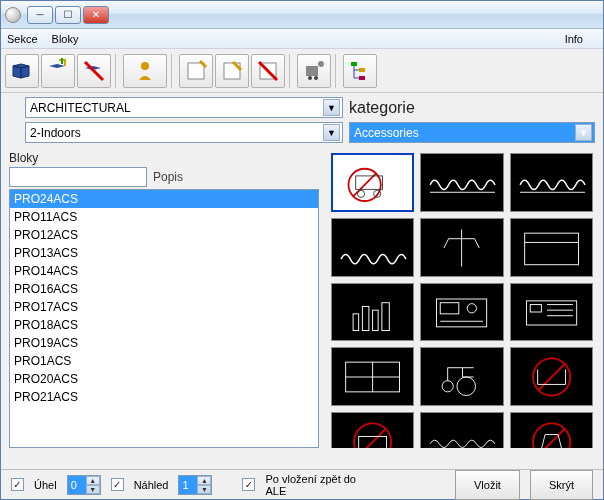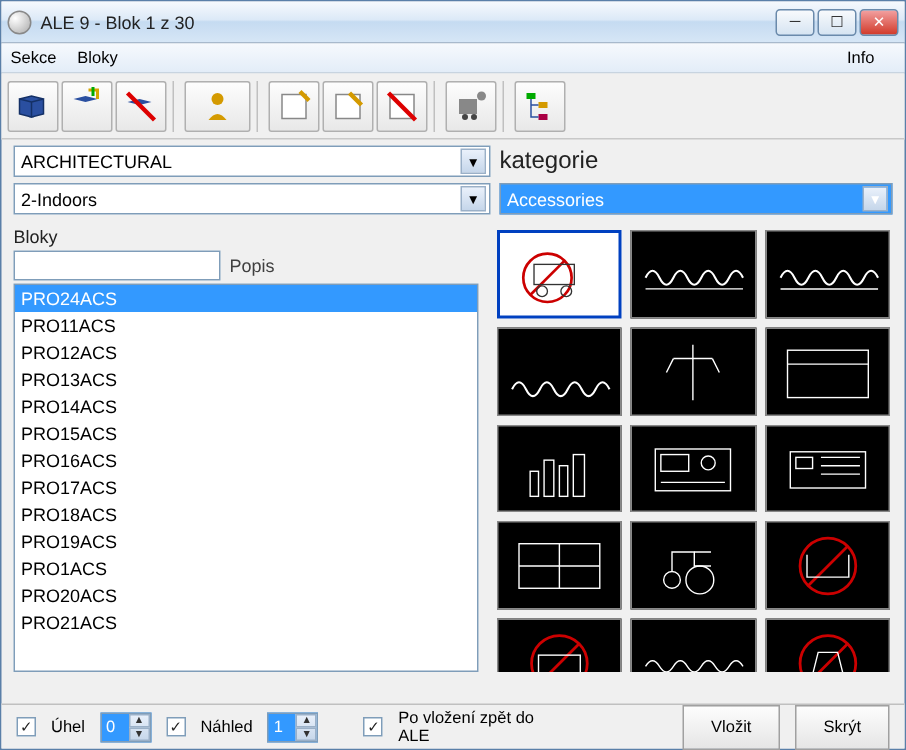--- a/index.html
+++ b/index.html
@@ -78,21 +78,21 @@
     cursor: pointer;
     border-radius: 2px;
     position: relative;
   }
   .tool-btn.wide { width: 44px; }
   .tool-sep { width: 4px; height: 34px; border-left: 1px solid #c0c0c0; margin: 0 2px; }
   .tool-btn svg { width: 26px; height: 26px; }
   .selectors {
     display: flex;
     flex-direction: column;
-    padding: 4px 8px 0 8px;
+    padding: 4px 8px 0 24px;
     position: relative;
   }
   .sel-row { display: flex; gap: 6px; margin-bottom: 4px; align-items: center; }
   .dropdown {
     height: 21px;
     border: 1px solid #7f9db9;
     background: #fff;
     display: flex;
     align-items: center;
     padding: 0 2px 0 4px;
@@ -271,21 +271,20 @@
     background: linear-gradient(to bottom, #eaf1fb, #c5d6ea);
     border: 1px solid #9ab0c8;
   }
 </style>
 </head>
 <body>
 
 <div class="window">
   <div class="titlebar">
     <div class="title-icon"></div>
-    <div class="title-text">ALE 9 - Blok 1 z 30</div>
     <div class="win-btns">
       <div class="win-btn">─</div>
       <div class="win-btn">☐</div>
       <div class="win-btn close">✕</div>
     </div>
   </div>
 
   <div class="menubar">
     <span class="menu-item">Sekce</span>
     <span class="menu-item">Bloky</span>
@@ -383,21 +382,20 @@
       <div class="blok-inputs">
         <div class="text-input" style="width:138px"></div>
         <span class="popis-label">Popis</span>
       </div>
       <div class="list-box" id="list-box">
           <div class="list-item selected">PRO24ACS</div>
           <div class="list-item">PRO11ACS</div>
           <div class="list-item">PRO12ACS</div>
           <div class="list-item">PRO13ACS</div>
           <div class="list-item">PRO14ACS</div>
-          <div class="list-item">PRO15ACS</div>
           <div class="list-item">PRO16ACS</div>
           <div class="list-item">PRO17ACS</div>
           <div class="list-item">PRO18ACS</div>
           <div class="list-item">PRO19ACS</div>
           <div class="list-item">PRO1ACS</div>
           <div class="list-item">PRO20ACS</div>
           <div class="list-item">PRO21ACS</div>
         </div>
     </div>
 

